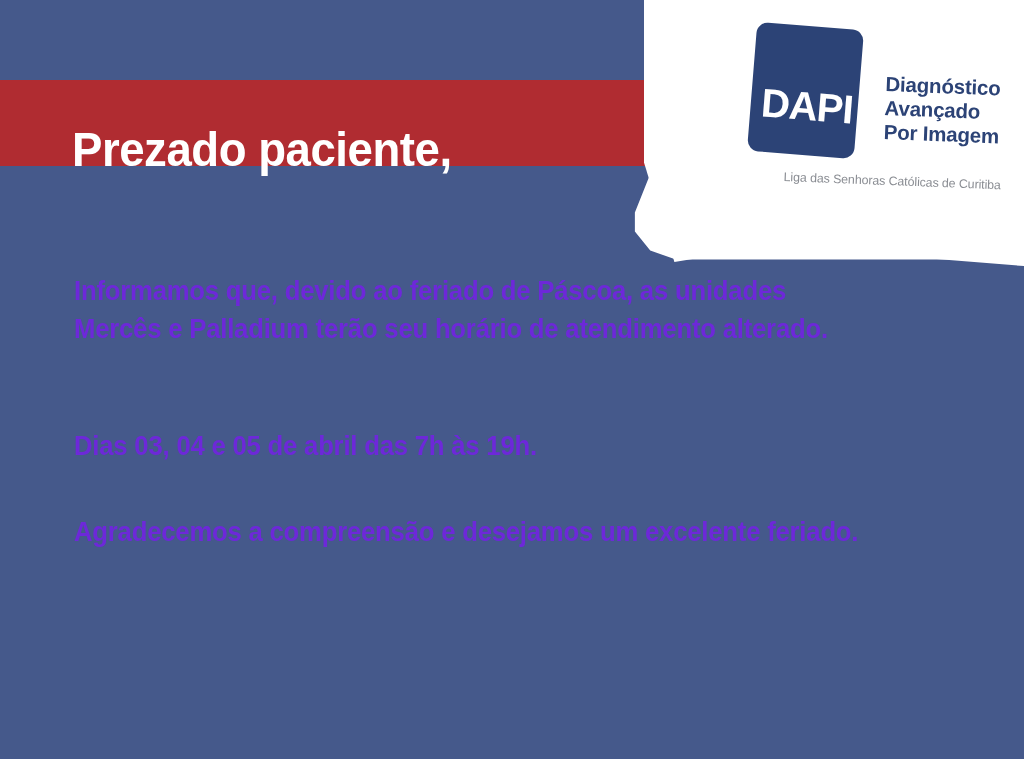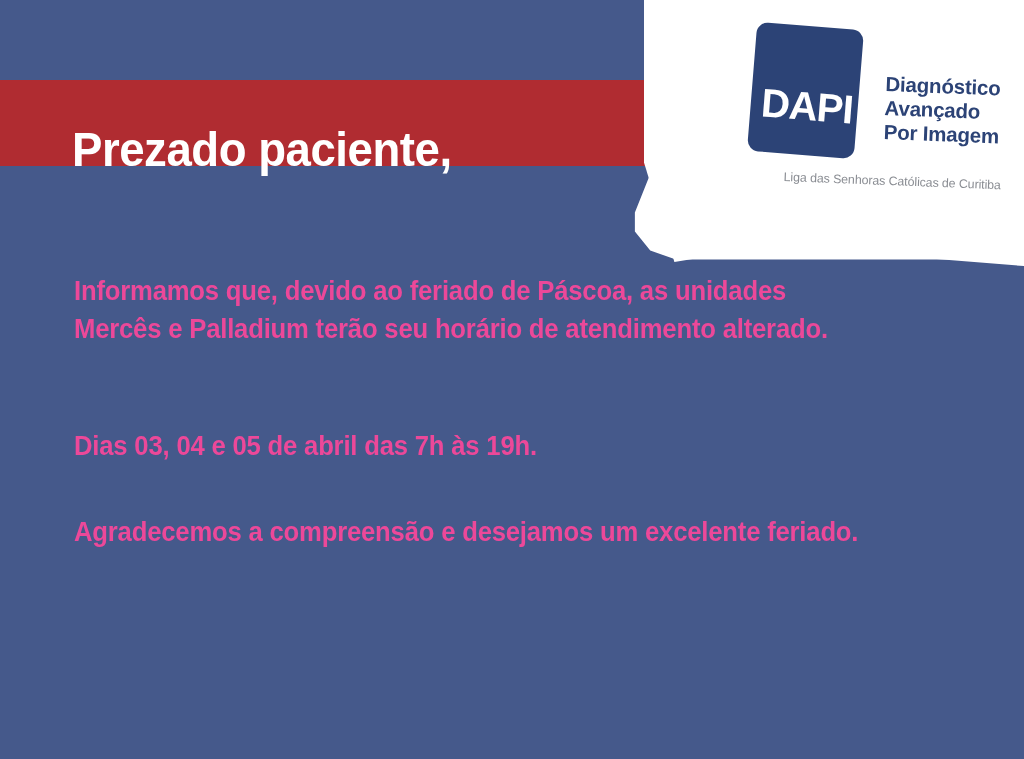--- a/index.html
+++ b/index.html
@@ -89,21 +89,21 @@
     transform-origin: left center;
   }
 
   
   .body-copy {
     position: absolute;
     left: 74px;
     top: 272px;
     z-index: 5;
     width: 900px;
-    color: #ec4899;
+    color: #6d28d9;
   }
   .para {
     font-size: 27px;
     font-weight: bold;
     line-height: 38px;
     letter-spacing: -0.2px;
     margin: 0;
     transform: scaleX(0.95);
     transform-origin: left top;
   }

